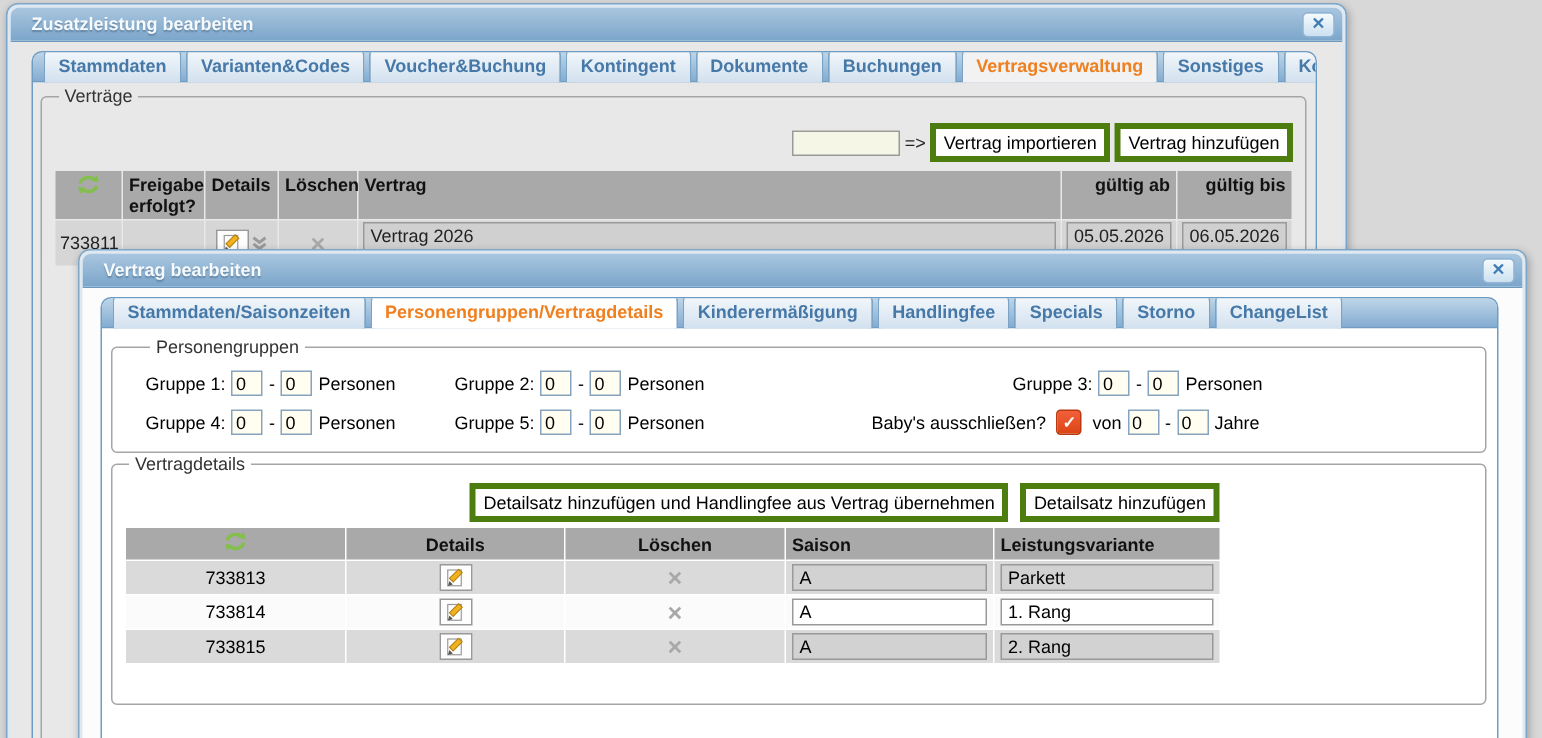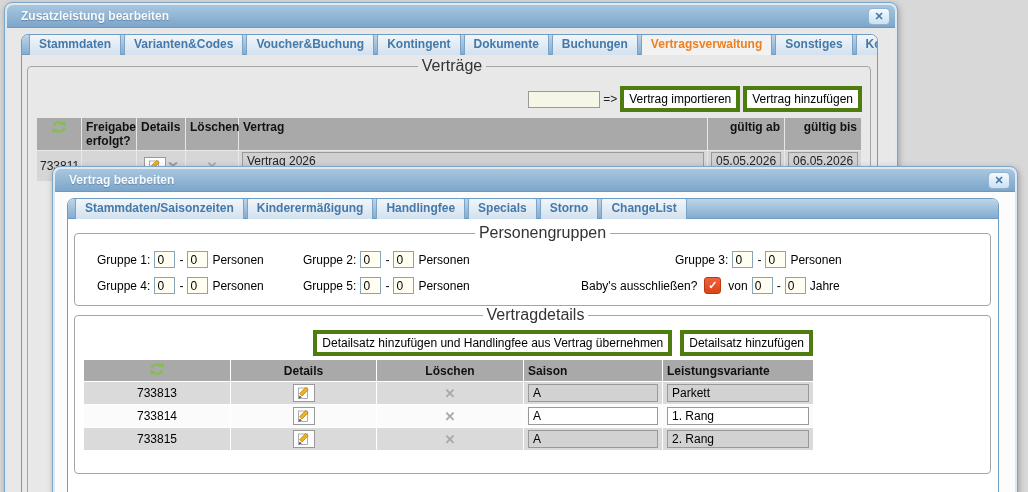--- a/index.html
+++ b/index.html
@@ -30,21 +30,21 @@
          background:linear-gradient(#f4f8fb,#d2e1ef); color:#4678a8; font-weight:bold; font-size:12px;
          white-space:nowrap; position:relative; top:1px; }
   .tab.active { color:#ef8020; }
   #dlg-zusatz .tab.active { background:#f2f2f2; }
   #dlg-vertrag .tab.active { background:#ffffff; }
 
   #dlg-zusatz .tabcontent { background:#e8e8e8; height:100%; padding:2px 6px 0 5px; }
   #dlg-vertrag .tabcontent { background:#ffffff; height:100%; padding:3px 7px 0 6px; }
 
   fieldset { border:1px solid #a5a5a5; border-radius:4px; }
-  legend { font-size:16px; color:#333; padding:0 4px; margin-left:3px;text-align:center; }
+  legend { font-size:12px; color:#333; padding:0 4px; margin-left:3px; }
 
   #fs-vertraege { height:460px; padding:0 8px 8px; }
   .import-row { display:flex; justify-content:flex-end; align-items:center; gap:3px; margin:11px 0 5px; }
   .import-input { width:72px; height:17px; background:#f6f6e6; border:1px solid #9a9a9a; font-size:12px; padding:0 2px; }
   .arrow-lbl { font-size:12px; color:#222; }
   .btn { background:#fefefe; border:4px solid #4d7c0f; font-family:"Liberation Sans",sans-serif;
          font-size:12px; color:#000; padding:2px 5px; white-space:nowrap; cursor:default; }
 
   table { border-collapse:separate; border-spacing:1px; table-layout:fixed; }
   #tbl-vertraege { width:100%; }
@@ -199,20 +199,21 @@
   <div class="titlebar">
     <span class="ttl">Vertrag bearbeiten</span>
     <span class="close-btn">
         <span>✕</span>
       </span>
   </div>
   <div class="dlg-body">
     <div class="tabbox">
       <div class="tabstrip">
         <span class="tab">Stammdaten/Saisonzeiten</span>
+        <span class="tab active">Personengruppen/Vertragdetails</span>
         <span class="tab">Kinderermäßigung</span>
         <span class="tab">Handlingfee</span>
         <span class="tab">Specials</span>
         <span class="tab">Storno</span>
         <span class="tab">ChangeList</span>
       </div>
       <div class="tabcontent">
 
         <fieldset id="fs-personen">
           <legend>Personengruppen</legend>

